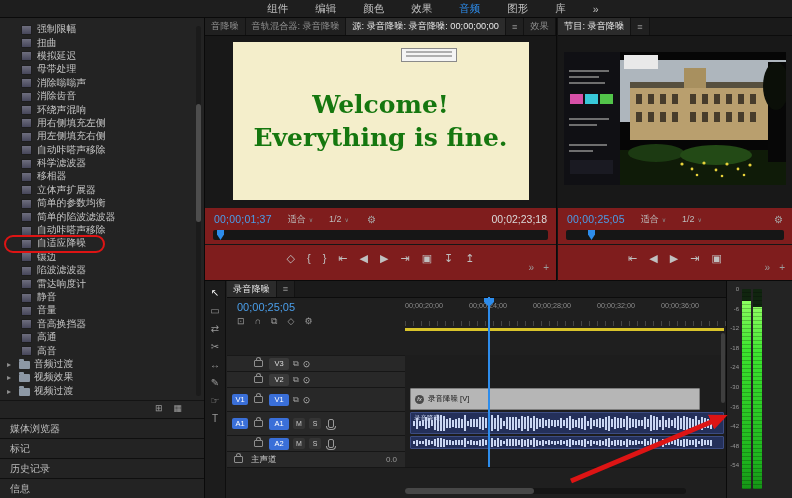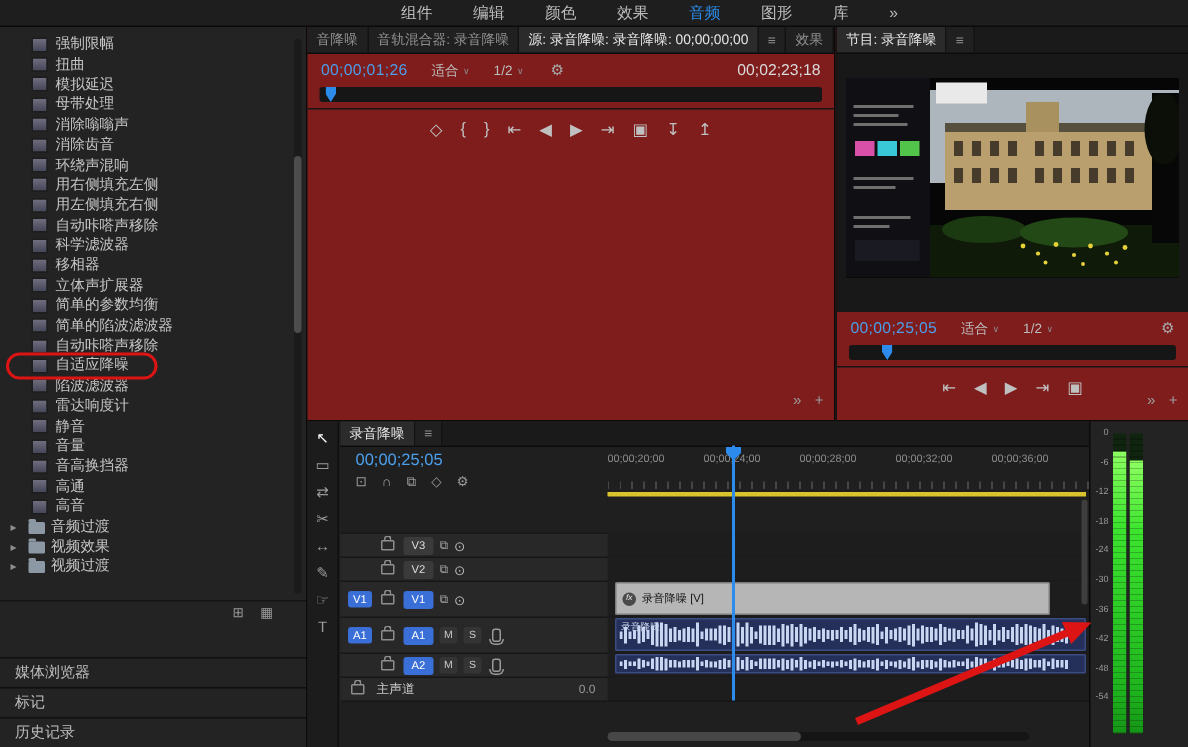--- a/index.html
+++ b/index.html
@@ -224,20 +224,24 @@
       <div class="fx-item">
         <span class="fx-icon"></span>
         <span>自动咔嗒声移除</span>
       </div>
       <div class="fx-item">
         <span class="fx-icon"></span>
         <span>自适应降噪</span>
       </div>
       <div class="fx-item">
         <span class="fx-icon"></span>
+        <span>镶边</span>
+      </div>
+      <div class="fx-item">
+        <span class="fx-icon"></span>
         <span>陷波滤波器</span>
       </div>
       <div class="fx-item">
         <span class="fx-icon"></span>
         <span>雷达响度计</span>
       </div>
       <div class="fx-item">
         <span class="fx-icon"></span>
         <span>静音</span>
       </div>
@@ -282,34 +286,45 @@
       <span class="t-ic">▦</span>
     </div>
   <div class="fx-scroll">
       <div class="thumb"></div>
     </div>
   <div class="panel-tabs">
 
   <div class="ptab">媒体浏览器</div>
       <div class="ptab">标记</div>
       <div class="ptab">历史记录</div>
+      <div class="ptab">信息</div>
     </div>
 </div>
 
 <div class="monitor src-panel">
   <div class="tabbar">
 
   <span class="tab">音降噪</span>
       <span class="tab">音轨混合器: 录音降噪</span>
       <span class="tab active">源: 录音降噪: 录音降噪: 00;00;00;00</span>
       <span class="tab">≡</span>
       <span class="tab">效果</span>
     </div>
+  <div class="view">
+    <div class="slate">
+      <span class="slate-line">Welcome!</span>
+      <span class="slate-line">Everything is fine.</span>
+      <div class="tooltip">
+          <i></i>
+          <i></i>
+        </div>
+    </div>
+  </div>
   <div class="mon-controls">
-    <span class="tc-blue">00;00;01;26</span>
+    <span class="tc-blue">00;00;01;37</span>
     <span class="dd">适合</span>
     <span class="caret">∨</span>
     <span class="dd">1/2</span>
     <span class="caret">∨</span>
     <span class="wrench">⚙</span>
     <span class="tc-white">00;02;23;18</span>
   </div>
   <div class="scrubber">
     <span class="scrub-ph" style="left:4px"></span>
   </div>

